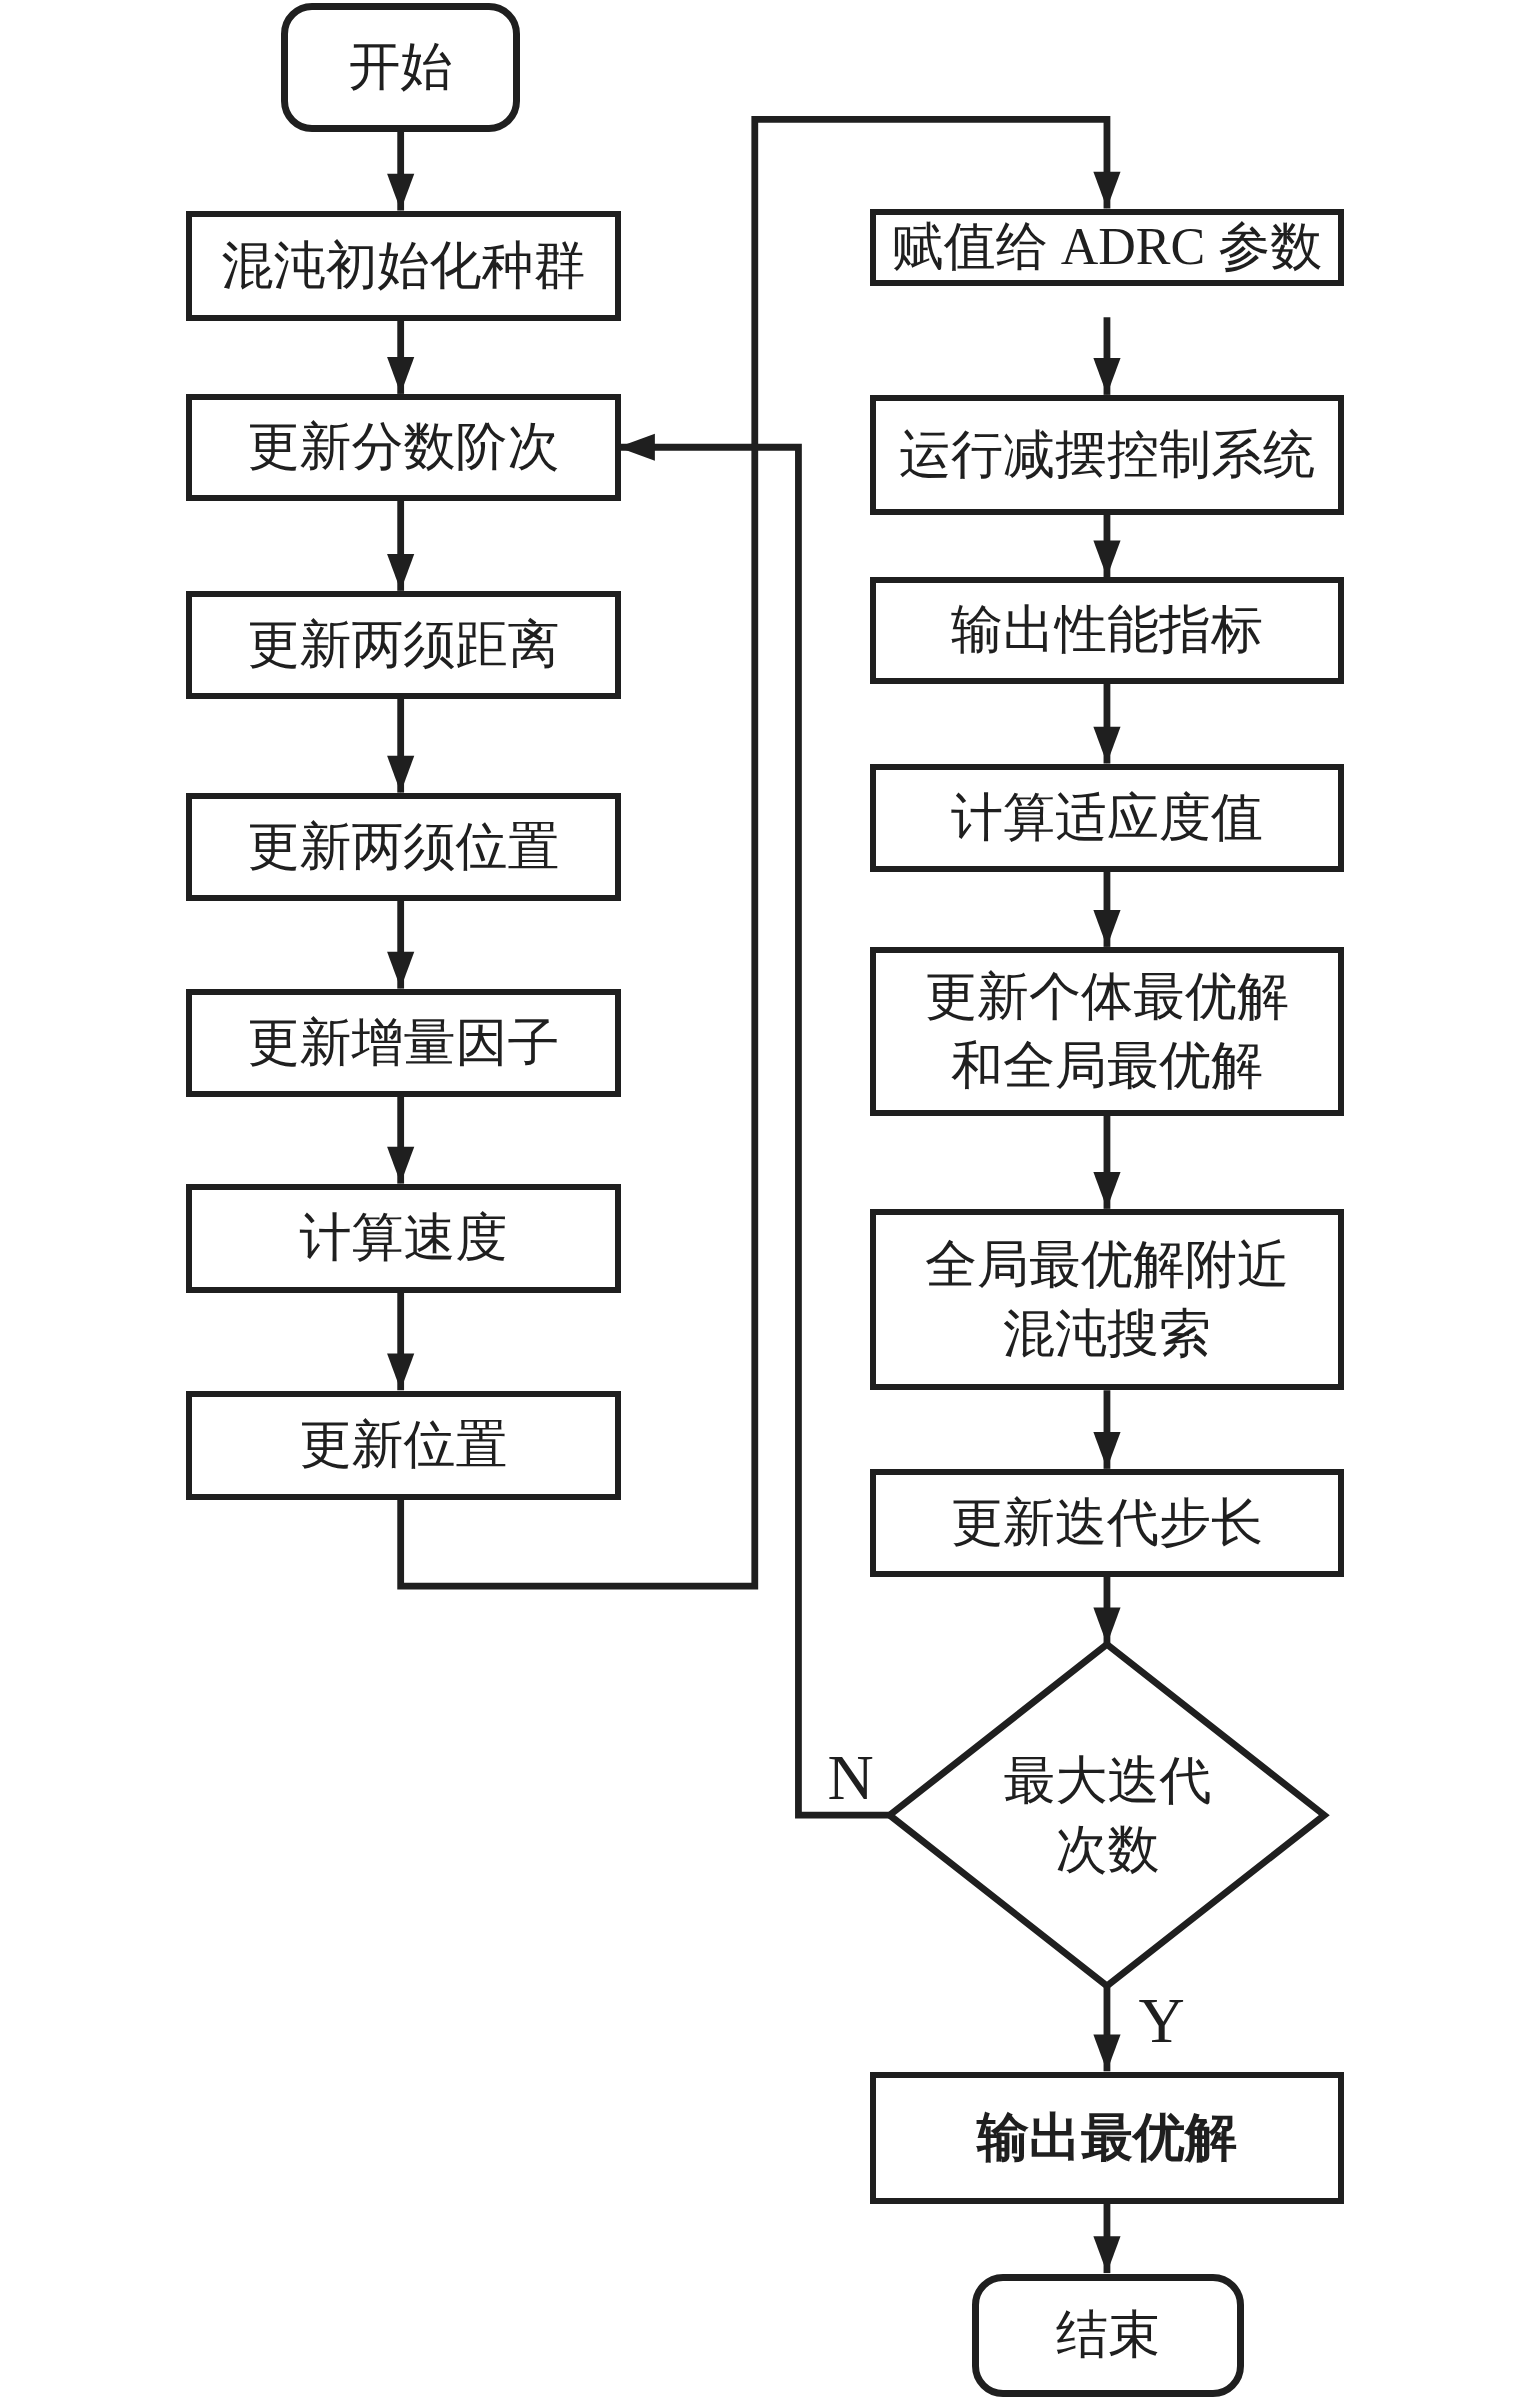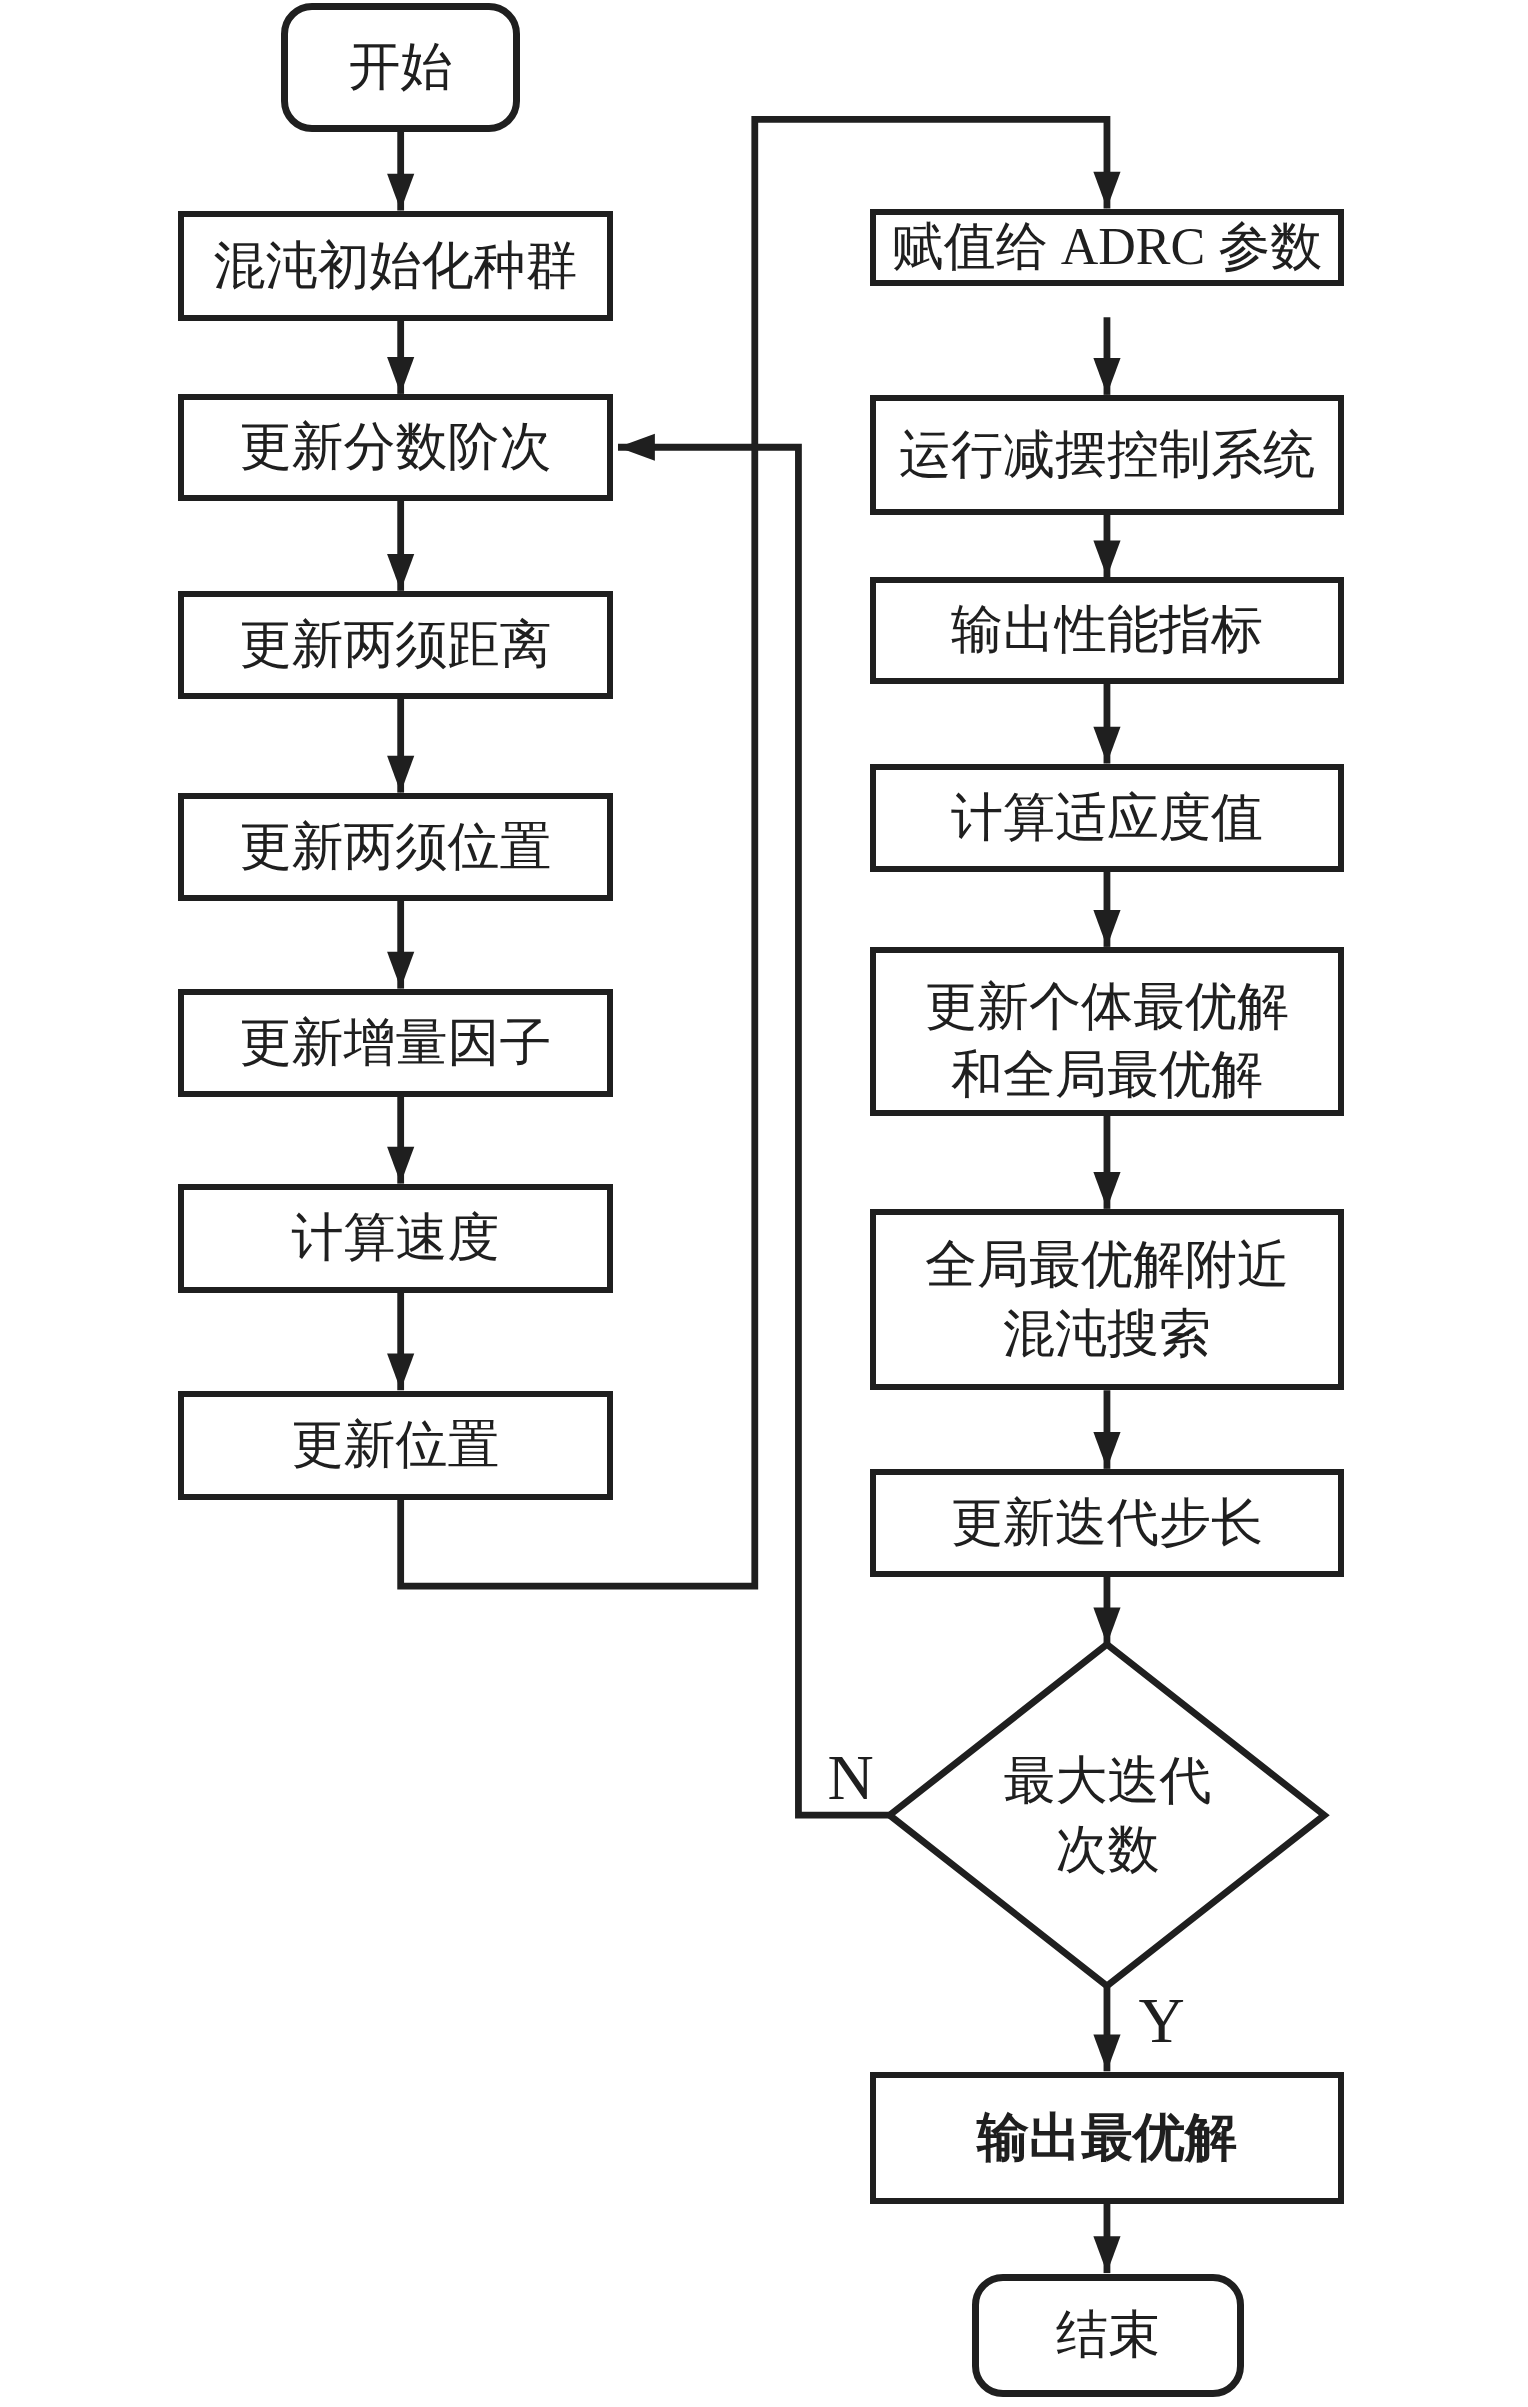--- a/index.html
+++ b/index.html
@@ -21,21 +21,21 @@
     display:flex; flex-direction:column;
     align-items:center; justify-content:center;
     text-align:center;
     background:var(--bg);
     border:6.8px solid var(--ink);
     font-size:52px;
     line-height:1.32;
     white-space:nowrap;
   }
   .terminal { border-width:7.8px; border-radius:31px; }
-  .lcol { left:178px; width:435px; }
+  .lcol { left:186px; width:435px; }
   .rcol { left:870px; width:474px; }
   .diamond-label {
     position:absolute; left:890px; top:1645px; width:435px; height:342px;
     display:flex; flex-direction:column; align-items:center; justify-content:center;
     text-align:center; font-size:52px; line-height:1.32;
   }
   .branch-label {
     position:absolute; width:97px; height:82px;
     display:flex; align-items:center; justify-content:center;
     font-size:64px;
@@ -124,21 +124,21 @@
   </div>
   <div class="node rcol" style="top:395px; height:120px;">
     <span>运行减摆控制系统</span>
   </div>
   <div class="node rcol" style="top:577px; height:107px;">
     <span>输出性能指标</span>
   </div>
   <div class="node rcol" style="top:764px; height:108px;">
     <span>计算适应度值</span>
   </div>
-  <div class="node rcol" style="top:947px; height:169px;justify-content:flex-end;">
+  <div class="node rcol" style="top:947px; height:169px;">
     <span>更新个体最优解</span>
     <span>和全局最优解</span>
   </div>
   <div class="node rcol" style="top:1209px; height:181px;">
     <span>全局最优解附近</span>
     <span>混沌搜索</span>
   </div>
   <div class="node rcol" style="top:1469px; height:108px;">
     <span>更新迭代步长</span>
   </div>

